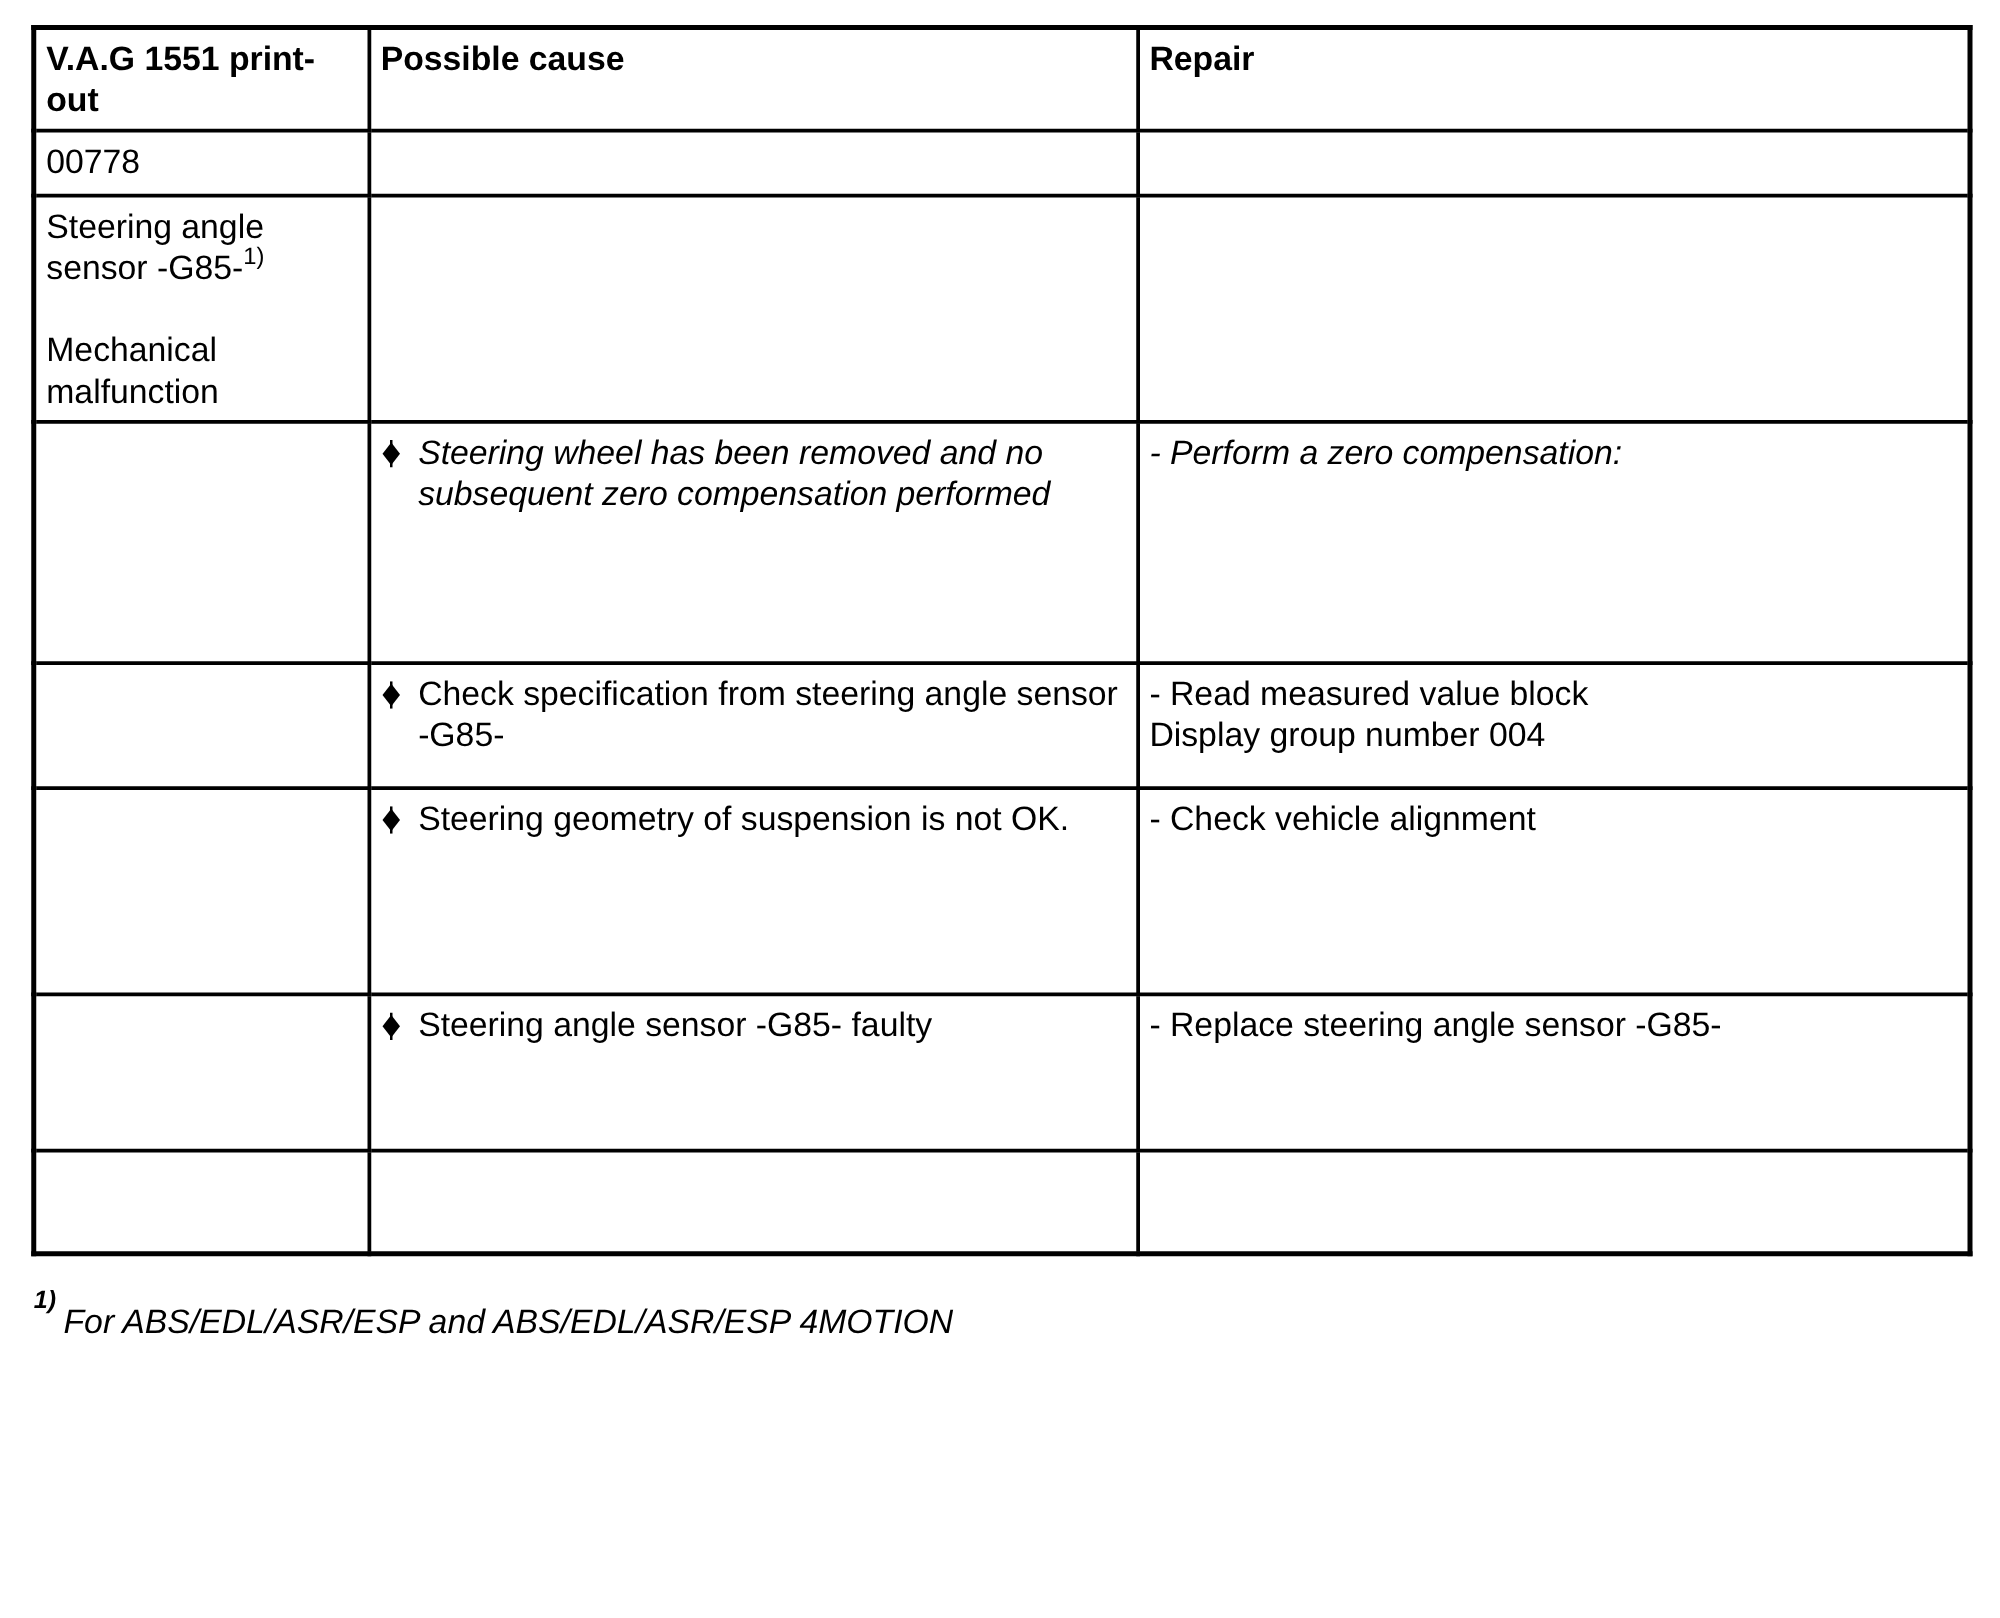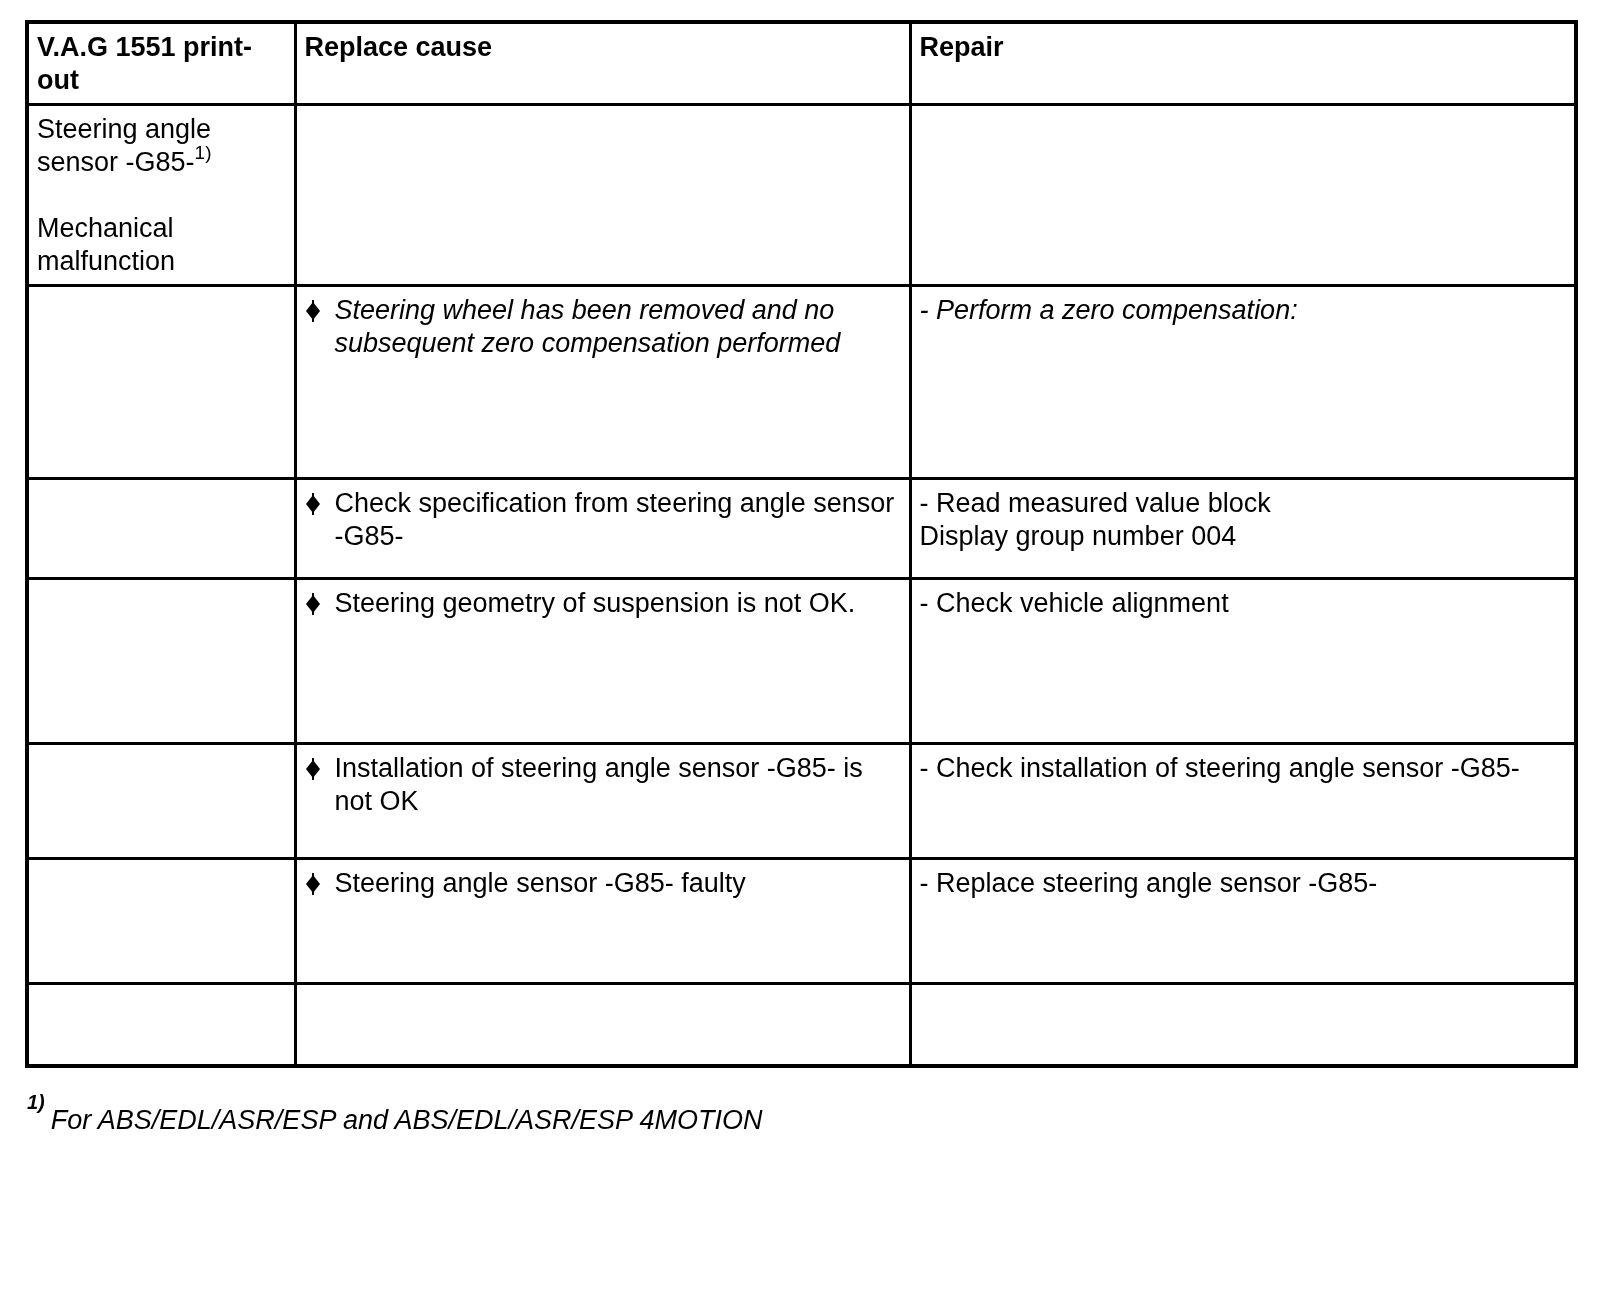--- a/index.html
+++ b/index.html
@@ -106,24 +106,29 @@
   <table class="diag">
     <colgroup>
       <col class="c1">
         <col class="c2">
         <col class="c3">
     </colgroup>
 
     <tbody>
         <tr class="r-header">
       <th>V.A.G 1551 print-out</th>
-      <th>Replace cause</th>
+      <th>Possible cause</th>
       <th>Repair</th>
     </tr>
 
+    <tr class="r-code">
+      <td>00778</td>
+      <td></td>
+      <td></td>
+    </tr>
 
     <tr class="r-fault">
       <td>
         <div><span>Steering angle sensor -G85-</span><sup class="inline-sup">1)</sup></div>
         <div class="fault-type">Mechanical malfunction</div>
       </td>
       <td></td>
       <td></td>
     </tr>
 
@@ -170,35 +175,20 @@
                   <rect x="7" y="0" width="2" height="22" fill="#000"></rect>
                   <polygon points="8,2 15,11 8,20 1,11" fill="#000"></polygon>
                 </svg>
           </span>
           <span class="bullet-text">Steering geometry of suspension is not OK.</span>
         </div>
       </td>
       <td class="repair-cell">- Check vehicle alignment</td>
     </tr>
 
-    <tr class="r-item5">
-      <td></td>
-      <td class="cause-cell">
-        <div class="bullet-item">
-          <span class="bullet-icon">
-            <svg width="16" height="22" viewBox="0 0 16 22">
-                  <rect x="7" y="0" width="2" height="22" fill="#000"></rect>
-                  <polygon points="8,2 15,11 8,20 1,11" fill="#000"></polygon>
-                </svg>
-          </span>
-          <span class="bullet-text">Installation of steering angle sensor -G85- is not OK</span>
-        </div>
-      </td>
-      <td class="repair-cell">- Check installation of steering angle sensor -G85-</td>
-    </tr>
 
     <tr class="r-item6">
       <td></td>
       <td class="cause-cell">
         <div class="bullet-item">
           <span class="bullet-icon">
             <svg width="16" height="22" viewBox="0 0 16 22">
                   <rect x="7" y="0" width="2" height="22" fill="#000"></rect>
                   <polygon points="8,2 15,11 8,20 1,11" fill="#000"></polygon>
                 </svg>

